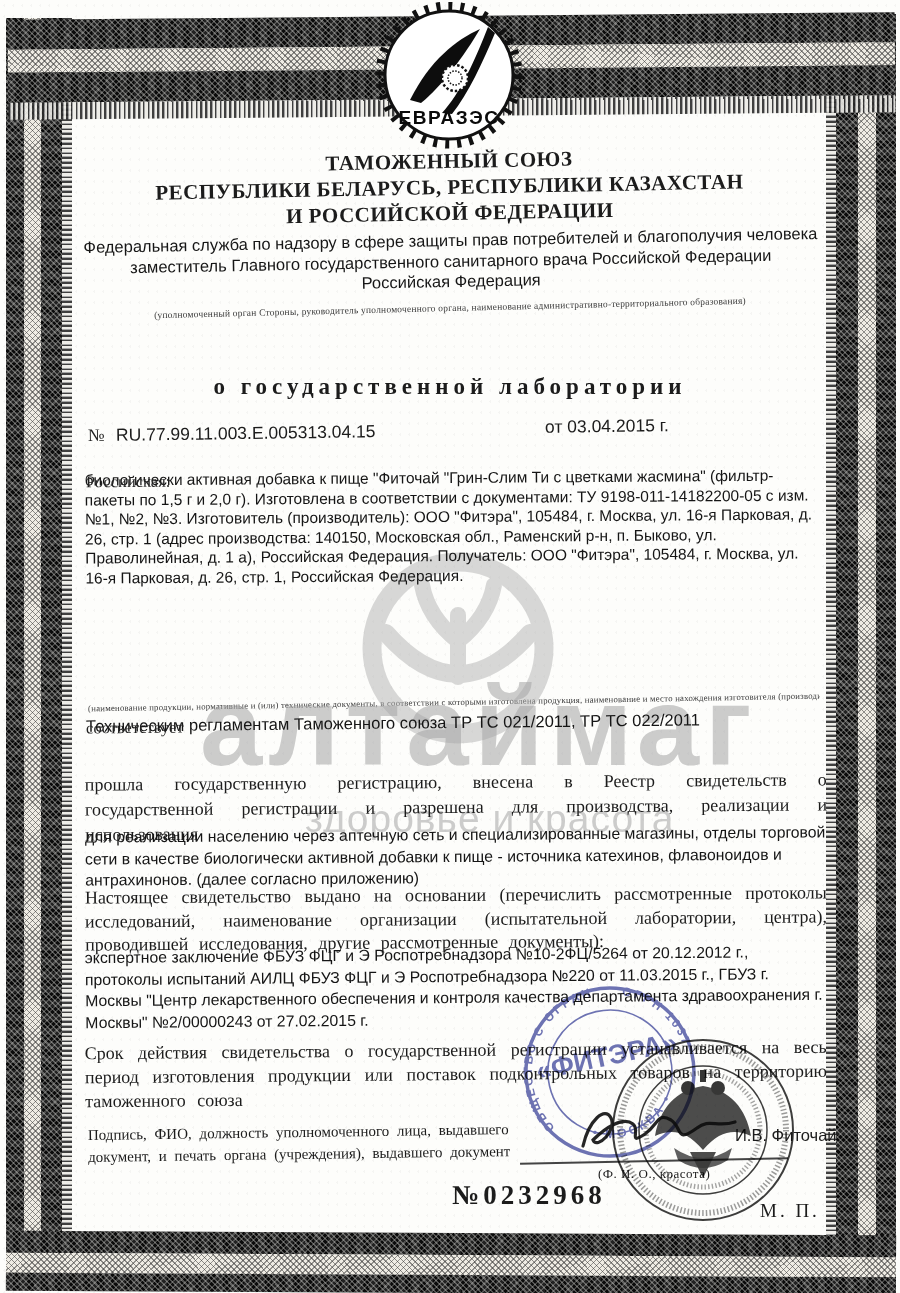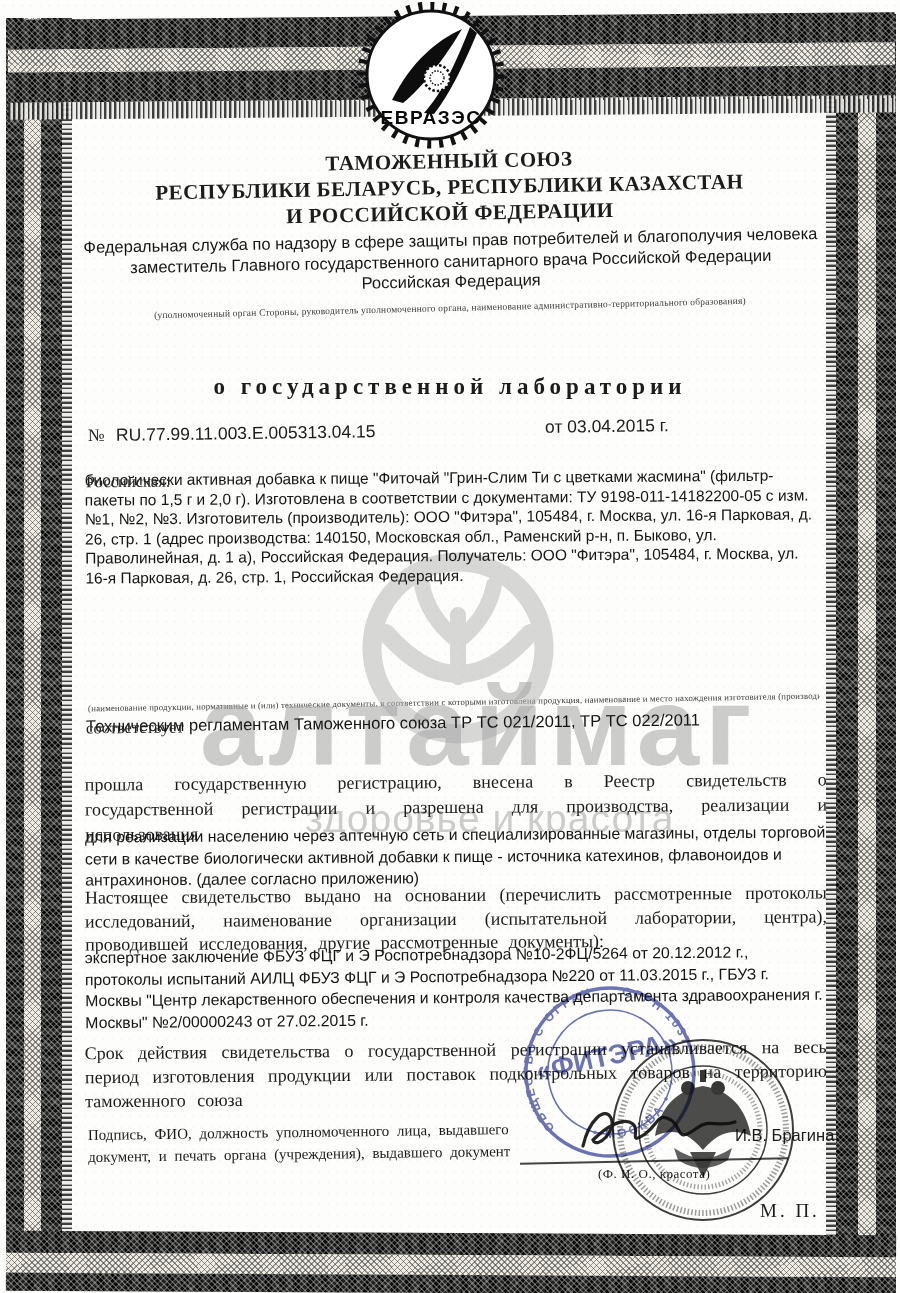--- a/index.html
+++ b/index.html
@@ -70,21 +70,21 @@
     <div class="band light" style="height:23px"></div>
     <div class="band dark" style="height:30px"></div>
     <div class="band combv" style="height:17px"></div>
   </div>
   <div class="strip strip-bottom">
     <div class="band dark" style="height:22px"></div>
     <div class="band light" style="height:20px"></div>
     <div class="band dark" style="height:18px"></div>
   </div>
 
-  <div class="abs" style="left:346px;top:2px;width:170px;height:150px;z-index:5;">
+  <div class="abs" style="left:364px;top:2px;width:170px;height:150px;z-index:5;">
     <svg width="170" height="150" viewBox="0 0 170 150">
       <circle cx="85" cy="73" r="69" fill="none" stroke="#111" stroke-width="9" stroke-dasharray="4 8"></circle>
       <circle cx="85" cy="73" r="64" fill="#fff" stroke="#111" stroke-width="3"></circle>
       <path d="M46 98 C66 58 92 38 116 27 C100 54 78 84 57 101 Z" fill="#0d0d0d"></path>
       <path d="M124 25 C112 56 96 92 78 111 L88 112 C104 92 119 60 131 31 Z" fill="#0d0d0d"></path>
       <circle cx="91" cy="76" r="13" fill="#fff" stroke="#111" stroke-width="2.5" stroke-dasharray="2.5 2"></circle>
       <circle cx="91" cy="76" r="7" fill="none" stroke="#111" stroke-width="1.5" stroke-dasharray="1.5 1.5"></circle>
       <text x="85" y="122" text-anchor="middle" font-size="19" font-weight="bold" letter-spacing="1.5" fill="#0a0a0a">ЕВРАЗЭС</text>
     </svg>
   </div>
@@ -126,21 +126,22 @@
   <div class="abs body-serif" style="left:85px;top:770px;width:742px;transform:rotate(-.4deg);">прошла государственную регистрацию, внесена в Реестр свидетельств о государственной регистрации и разрешена для производства, реализации и использования</div>
 
   <div class="abs body-sans" style="left:85px;top:824px;width:742px;font-size:15.8px;line-height:21.5px;transform:rotate(-.4deg);">для реализации населению через аптечную сеть и специализированные магазины, отделы торговой сети в качестве биологически активной добавки к пище - источника катехинов, флавоноидов и антрахинонов. (далее согласно приложению)</div>
 
   <div class="abs body-serif" style="left:85px;top:884px;width:742px;line-height:23.5px;word-spacing:6px;transform:rotate(-.4deg);">Настоящее свидетельство выдано на основании (перечислить рассмотренные протоколы исследований, наименование организации (испытательной лаборатории, центра), проводившей исследования, другие рассмотренные документы):</div>
   <div class="abs body-sans" style="left:85px;top:944px;width:742px;font-size:15.8px;line-height:21.5px;transform:rotate(-.5deg);">экспертное заключение ФБУЗ ФЦГ и Э Роспотребнадзора №10-2ФЦ/5264 от 20.12.2012 г., протоколы испытаний АИЛЦ ФБУЗ ФЦГ и Э Роспотребнадзора №220 от 11.03.2015 г., ГБУЗ г. Москвы "Центр лекарственного обеспечения и контроля качества департамента здравоохранения г. Москвы" №2/00000243 от 27.02.2015 г.</div>
 
   <div class="abs body-serif" style="left:85px;top:1038px;width:742px;line-height:24px;word-spacing:7px;transform:rotate(-.5deg);">Срок действия свидетельства о государственной регистрации устанавливается на весь период изготовления продукции или поставок подконтрольных товаров на территорию таможенного союза</div>
 
   <div class="abs" style="left:88px;top:1122px;width:430px;font-size:15px;line-height:21.5px;word-spacing:4px;z-index:3;transform:rotate(-.8deg);">Подпись, ФИО, должность уполномоченного лица, выдавшего документ, и печать органа (учреждения), выдавшего документ</div>
-  <div class="abs sans" style="left:735px;top:1126px;font-size:16.5px;z-index:4;">И.В. Брагина</div>
+  <div class="abs serial" style="left:452px;top:1180px;">№0232968</div>
+  <div class="abs sans" style="left:735px;top:1126px;font-size:16.5px;z-index:4;">И.В. Фиточай</div>
   <div class="abs sig-line" style="left:520px;top:1160px;width:268px;transform:rotate(-1.2deg);"></div>
   <div class="abs" style="left:598px;top:1166px;font-size:13px;letter-spacing:.5px;z-index:4;">(Ф. И. О., красота)</div>
   <div class="abs" style="left:760px;top:1200px;font-size:19px;letter-spacing:3px;z-index:4;">М. П.</div>
 
   <div class="abs stamp" style="left:498px;top:965px;z-index:5;opacity:.8;transform:rotate(-13deg);mix-blend-mode:multiply;">
     <svg width="225" height="215" viewBox="0 0 225 215">
       <defs>
         <path id="arcCW" d="M112.5 29 a78 78 0 1 1 -0.01 0"></path>
         <path id="arcCCW" d="M112.5 41 a66 66 0 1 0 0.01 0"></path>
       </defs>

